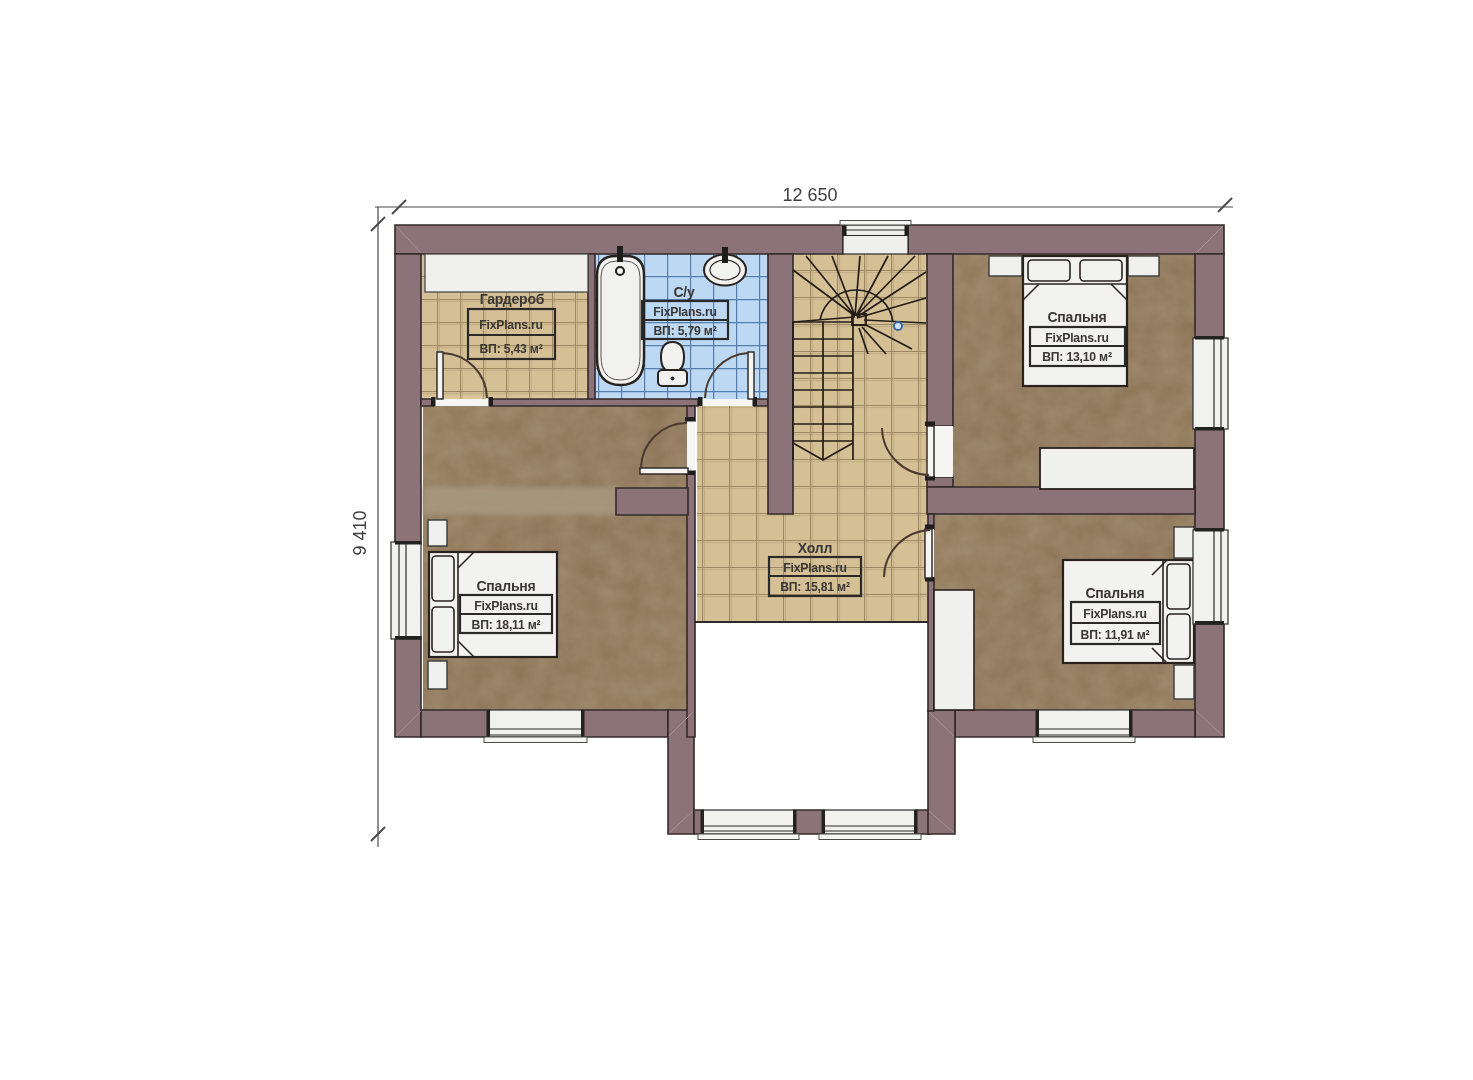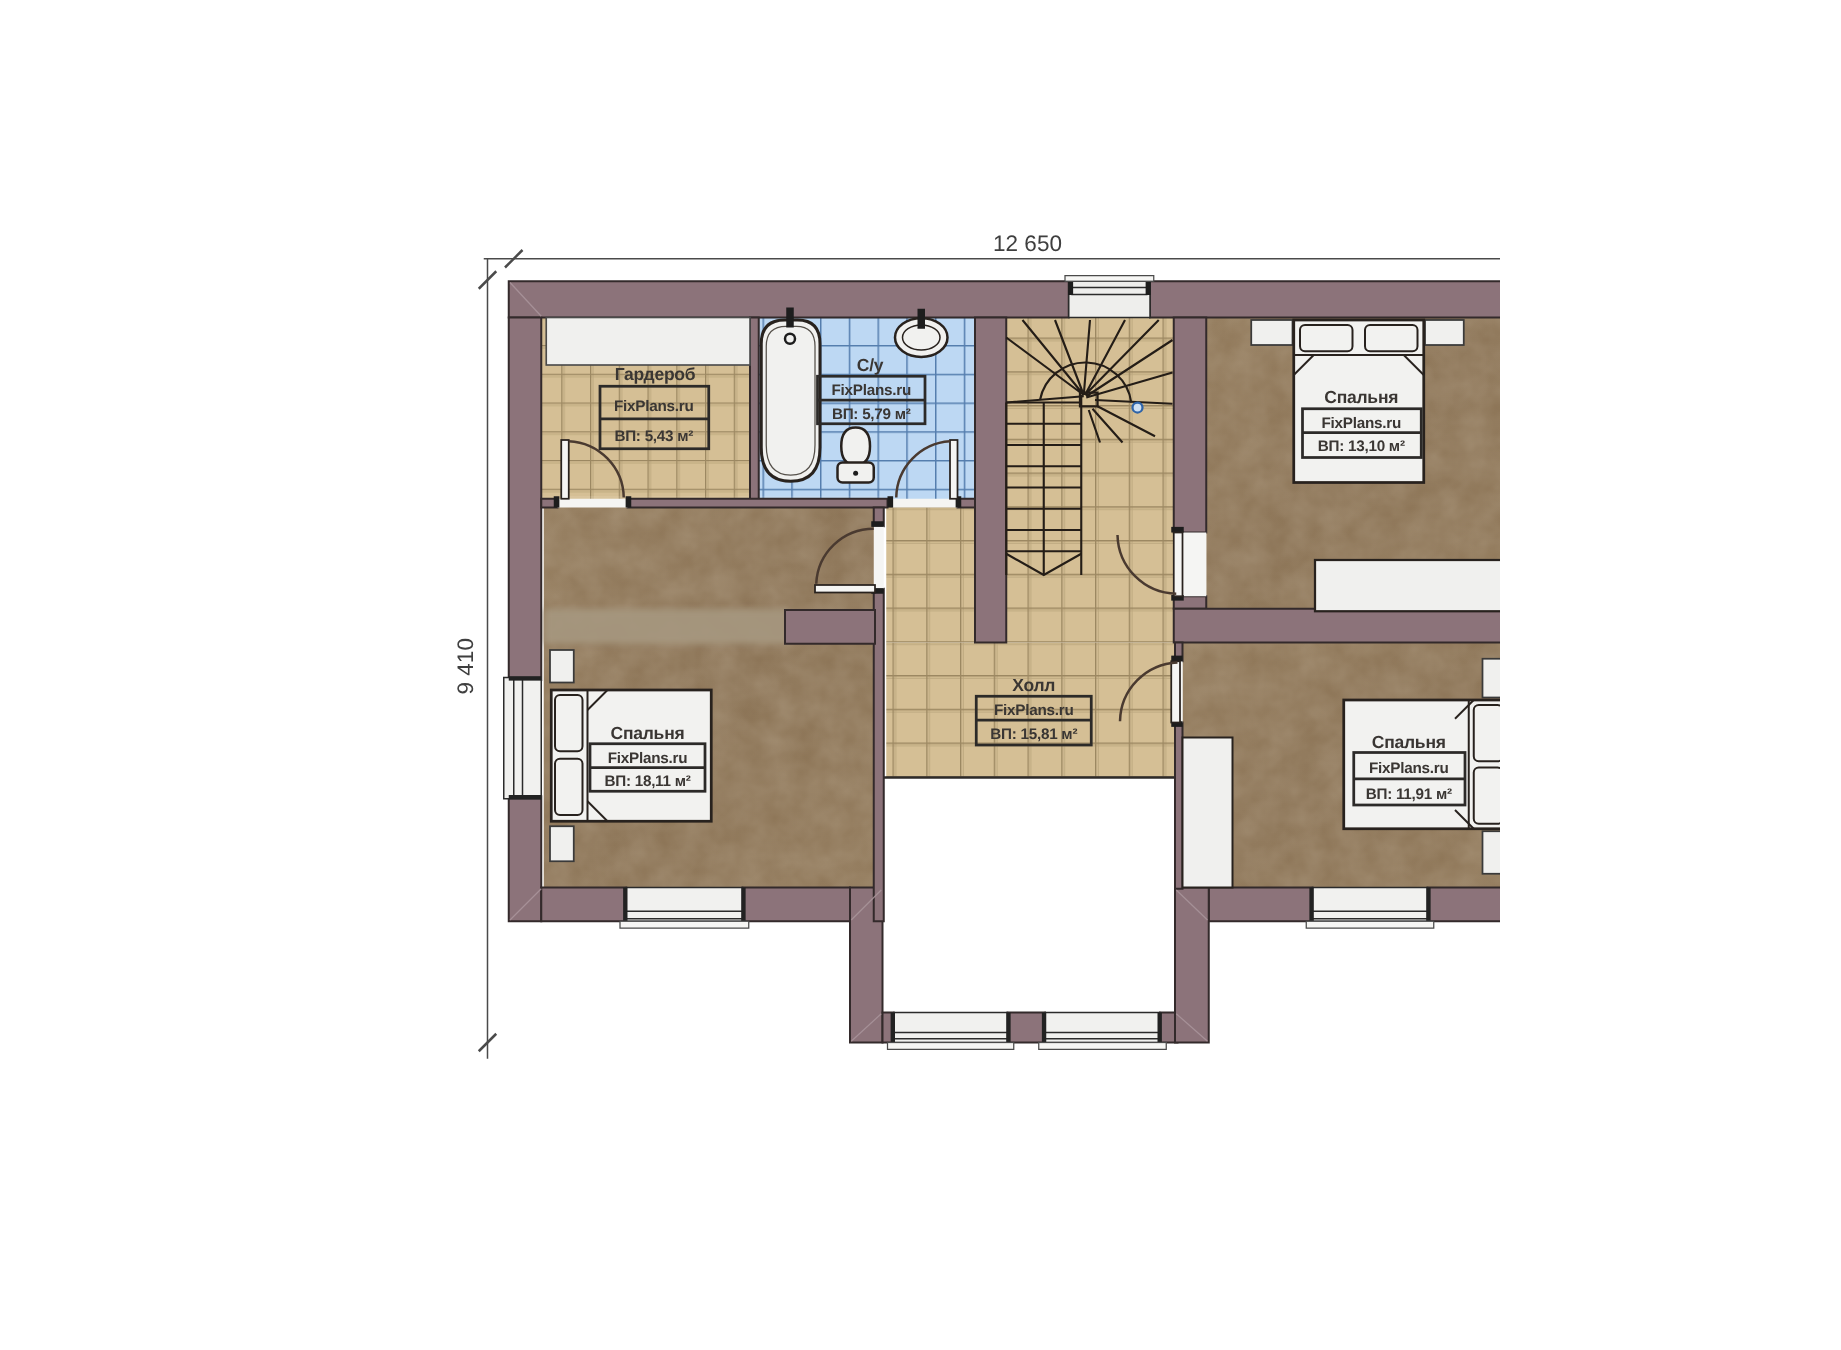--- a/index.html
+++ b/index.html
@@ -1,17 +1,17 @@
 <!DOCTYPE html>
 <html><head>
 <meta charset="utf-8">
 <style>
   html,body{margin:0;padding:0;background:#ffffff;}
-  #page{width:1188px;height:1080px;position:relative;background:#f97316;overflow:hidden;
-        font-family:"Liberation Sans", sans-serif;margin-left:12px;}
+  #page{width:1473px;height:1080px;position:relative;background:#f97316;overflow:hidden;
+        font-family:"Liberation Sans", sans-serif;}
   svg{position:absolute;left:0;top:0;}
   text{font-family:"Liberation Sans", sans-serif;}
 </style>
 </head>
 <body>
 <div id="page">
 <svg width="1473" height="1080" viewBox="0 0 1473 1080">
 <defs>
   <pattern id="tanTile" width="27" height="27" patternUnits="userSpaceOnUse">
     <rect width="27" height="27" fill="#d5bf95"></rect>

